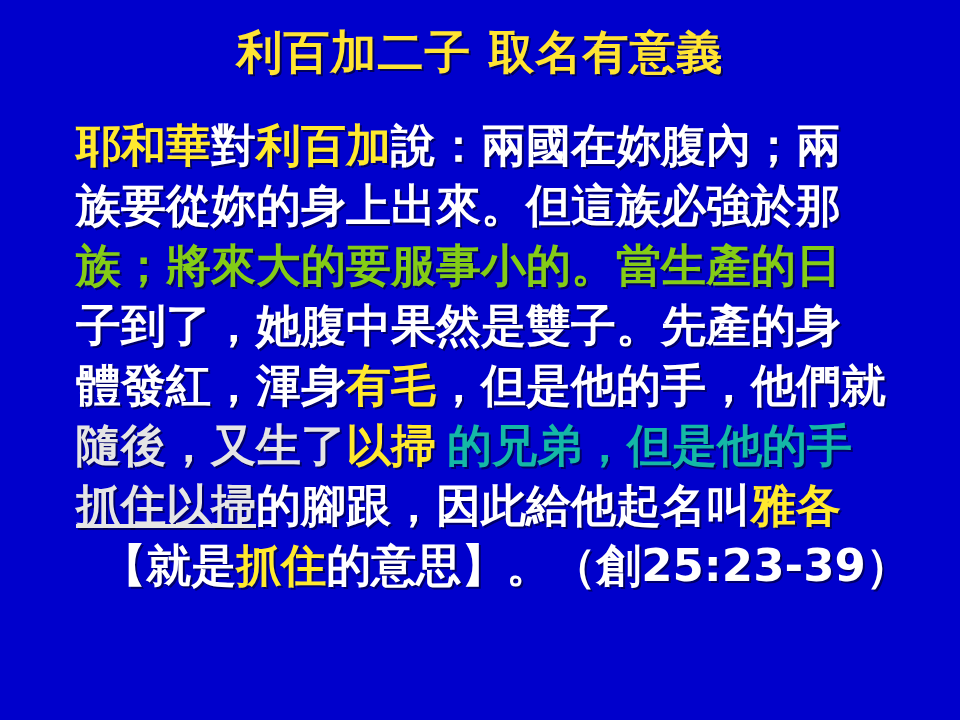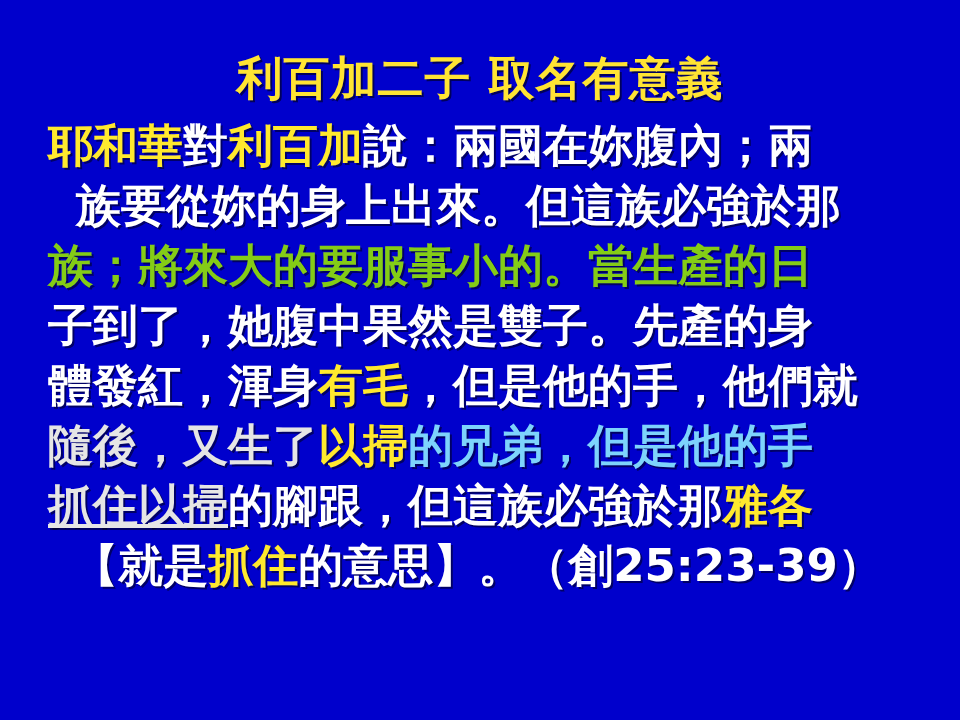--- a/index.html
+++ b/index.html
@@ -15,37 +15,37 @@
   }
   #slide {
     position: relative;
     width: 960px;
     height: 720px;
     background: #0000cc;
     box-sizing: border-box;
   }
   #slide-title {
     position: absolute;
-    top: 50px;
+    top: 24px;
     left: 0;
     width: 960px;
     text-align: center;
     color: #ffe433;
     font-size: 46px;
     font-weight: bold;
     letter-spacing: 1px;
     line-height: 56px;
     white-space: nowrap;
     text-shadow: 2px 2px 0 rgba(0,0,0,0.55);
     font-family: "DejaVu Sans", "Liberation Sans", sans-serif;
   }
   #body-block {
     position: absolute;
     top: 116px;
-    left: 48px;
+    left: 76px;
     width: 860px;
   }
   .verse-line {
     height: 60px;
     line-height: 60px;
     font-size: 45px;
     font-weight: bold;
     color: #ffffff;
     white-space: nowrap;
     text-shadow: 2px 2px 0 rgba(0,0,0,0.5);
@@ -69,22 +69,22 @@
 </style>
 </head>
 <body>
 
 <div id="slide" style="background: rgb(0, 0, 204);">
 
   <div id="slide-title" style="color: rgb(255, 228, 51);">利百加二子 取名有意義</div>
 
   <div id="body-block">
       <div class="verse-line align-left"><span class="seg hl" style="color: rgb(255, 233, 46);">耶和華</span><span class="seg pl" style="color: rgb(255, 255, 255);">對</span><span class="seg hl" style="color: rgb(255, 233, 46);">利百加</span><span class="seg pl" style="color: rgb(255, 255, 255);">說：兩國在妳腹內；兩</span></div>
-      <div class="verse-line align-left"><span class="seg pl" style="color: rgb(255, 255, 255); margin-left: 28px;">族要從妳的身上出來。但這族必強於那</span></div>
+      <div class="verse-line align-left"><span class="seg pl" style="color: rgb(255, 255, 255);">族要從妳的身上出來。但這族必強於那</span></div>
       <div class="verse-line align-left"><span class="seg pl" style="color: #84cc16;">族；將來大的要服事小的。當生產的日</span></div>
       <div class="verse-line align-left"><span class="seg pl" style="color: rgb(255, 255, 255);">子到了，她腹中果然是雙子。先產的身</span></div>
       <div class="verse-line align-left"><span class="seg pl" style="color: rgb(255, 255, 255);">體發紅，渾身</span><span class="seg hl" style="color: rgb(255, 233, 46);">有毛</span><span class="seg pl" style="color: rgb(255, 255, 255);">，但是他的手，他們就</span></div>
-      <div class="verse-line align-left"><span class="seg pl" style="color: #e5e5e5;">隨後，又生了</span><span class="seg hl" style="color: rgb(255, 233, 46);">以掃</span><span class="seg pl" style="color: #7dd3fc;">的兄弟，但是他的手</span></div>
-      <div class="verse-line align-left"><span class="seg hl" style="color: #e5e5e5; text-decoration: underline;">抓住以掃</span><span class="seg pl" style="color: rgb(255, 255, 255);">的腳跟，但這族必強於那</span><span class="seg hl" style="color: rgb(255, 233, 46);">雅各</span></div>
+      <div class="verse-line align-left"><span class="seg pl" style="color: #e5e5e5;">隨後，又生了</span><span class="seg hl" style="color: rgb(255, 233, 46);">以掃</span><span class="seg pl" style="color: #14b8a6; margin-left: 11px;">的兄弟，但是他的手</span></div>
+      <div class="verse-line align-left"><span class="seg hl" style="color: #e5e5e5; text-decoration: underline;">抓住以掃</span><span class="seg pl" style="color: rgb(255, 255, 255);">的腳跟，因此給他起名叫</span><span class="seg hl" style="color: rgb(255, 233, 46);">雅各</span></div>
       <div class="verse-line align-center"><span class="seg pl" style="color: rgb(255, 255, 255);">【就是</span><span class="seg hl" style="color: rgb(255, 233, 46);">抓住</span><span class="seg pl" style="color: rgb(255, 255, 255);">的意思】。（創25:23-39）</span></div>
     </div>
 
 </div>
 
 </body></html>

